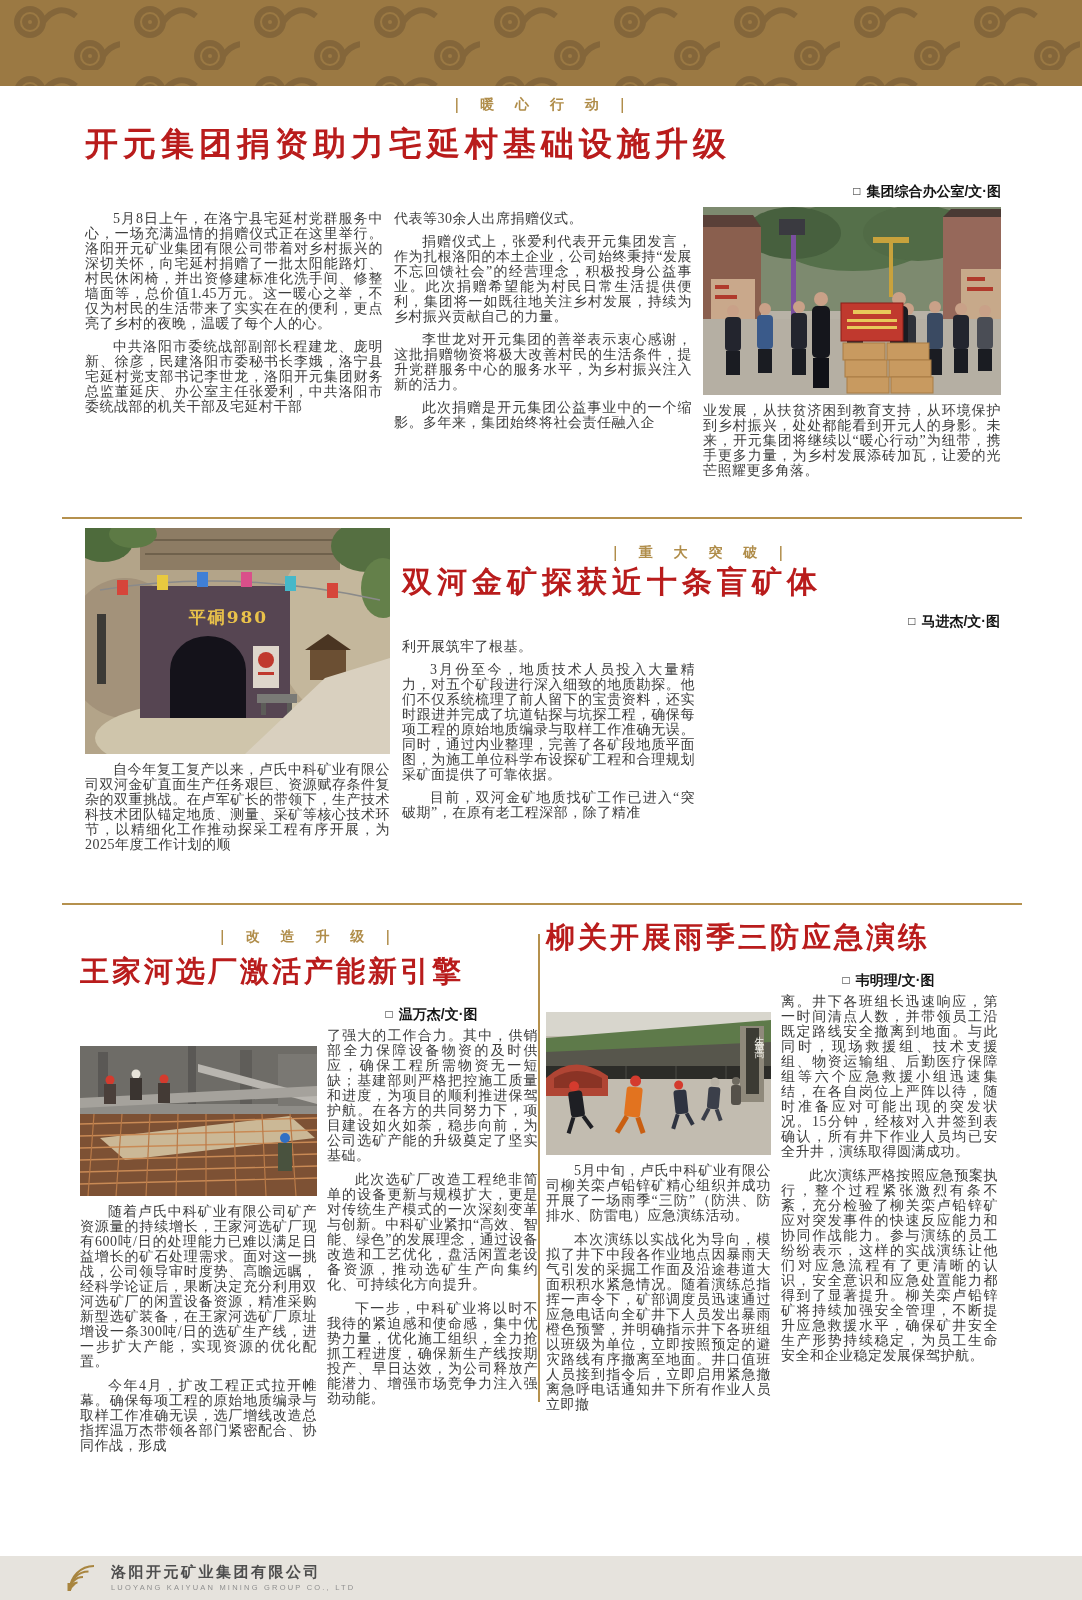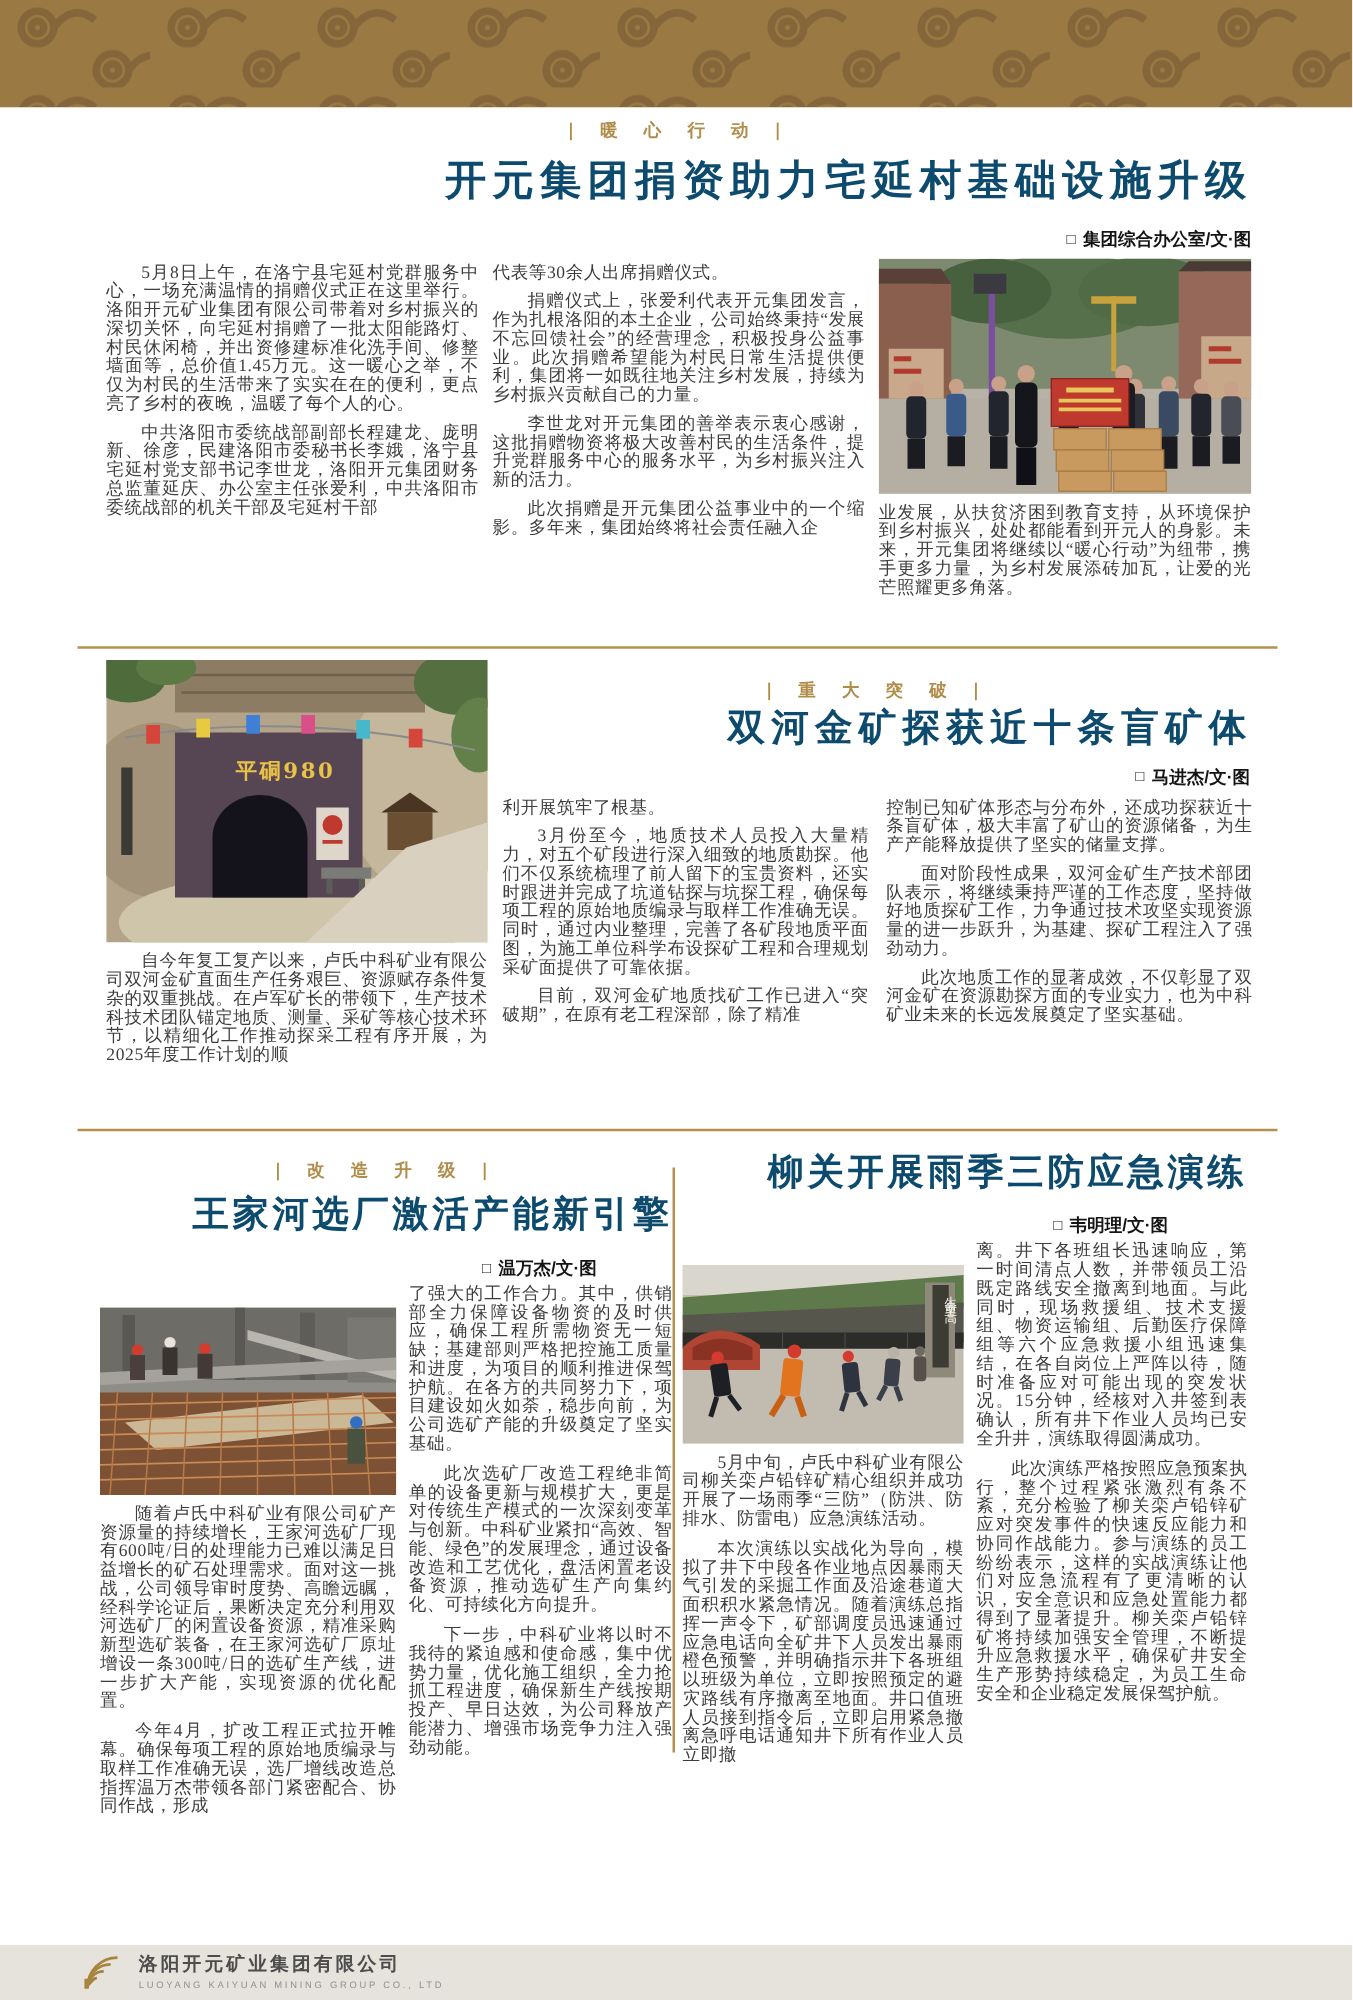--- a/index.html
+++ b/index.html
@@ -5,21 +5,21 @@
   html,body{margin:0;padding:0;background:#ffffff;}
   .page{position:relative;width:1082px;height:1600px;background:#ffffff;overflow:hidden;
         font-family:"Liberation Serif","DejaVu Serif",serif;color:#3d3d3d;}
 
   
   .deco-band{position:absolute;top:0;left:0;width:1082px;height:86px;line-height:0;}
 
   
   .tagline{color:#b08d4a;font-size:14px;font-weight:bold;letter-spacing:8px;text-align:center;
            font-family:"DejaVu Serif",serif;}
-  .headline{color:#0c4a6e;font-weight:bold;text-align:right;margin:0;
+  .headline{color:#b91c1c;font-weight:bold;text-align:left;margin:0;
             font-family:Liberation Mono, monospace;}
   .h1{font-size:33px;letter-spacing:5px;margin-top:8px;}
   .h2{font-size:30px;letter-spacing:5px;margin-top:0;}
   .h3{font-size:29px;letter-spacing:3px;margin-top:6px;}
 
   .byline{font-weight:bold;color:#141414;font-size:14px;text-align:right;
           font-family:"Liberation Sans",sans-serif;white-space:nowrap;}
   .byline .sq{display:inline-block;transform:translateY(-1px);margin-right:6px;font-size:12px;}
 
   
@@ -259,25 +259,20 @@
       <div class="tagline" style="margin-top:16px;">| 重 大 突 破 |</div>
       <h2 class="headline h2">双河金矿探获近十条盲矿体</h2>
       <div class="byline s2-byline">
         <span class="sq">□</span><span>马进杰/文·图</span>
       </div>
       <div class="s2-cols">
         <div class="c col">
           <p class="body cont">利开展筑牢了根基。</p>
           <p class="body">3月份至今，地质技术人员投入大量精力，对五个矿段进行深入细致的地质勘探。他们不仅系统梳理了前人留下的宝贵资料，还实时跟进并完成了坑道钻探与坑探工程，确保每项工程的原始地质编录与取样工作准确无误。同时，通过内业整理，完善了各矿段地质平面图，为施工单位科学布设探矿工程和合理规划采矿面提供了可靠依据。</p>
           <p class="body">目前，双河金矿地质找矿工作已进入“突破期”，在原有老工程深部，除了精准</p>
-        </div>
-        <div class="c col">
-          <p class="body cont">控制已知矿体形态与分布外，还成功探获近十条盲矿体，极大丰富了矿山的资源储备，为生产产能释放提供了坚实的储量支撑。</p>
-          <p class="body">面对阶段性成果，双河金矿生产技术部团队表示，将继续秉持严谨的工作态度，坚持做好地质探矿工作，力争通过技术攻坚实现资源量的进一步跃升，为基建、探矿工程注入了强劲动力。</p>
-          <p class="body">此次地质工作的显著成效，不仅彰显了双河金矿在资源勘探方面的专业实力，也为中科矿业未来的长远发展奠定了坚实基础。</p>
         </div>
       </div>
     </div>
   </section>
 
   <div class="hrule" style="top:903px;"></div>
 
   <div class="bottom-row">
 
     <section class="halfsec">

